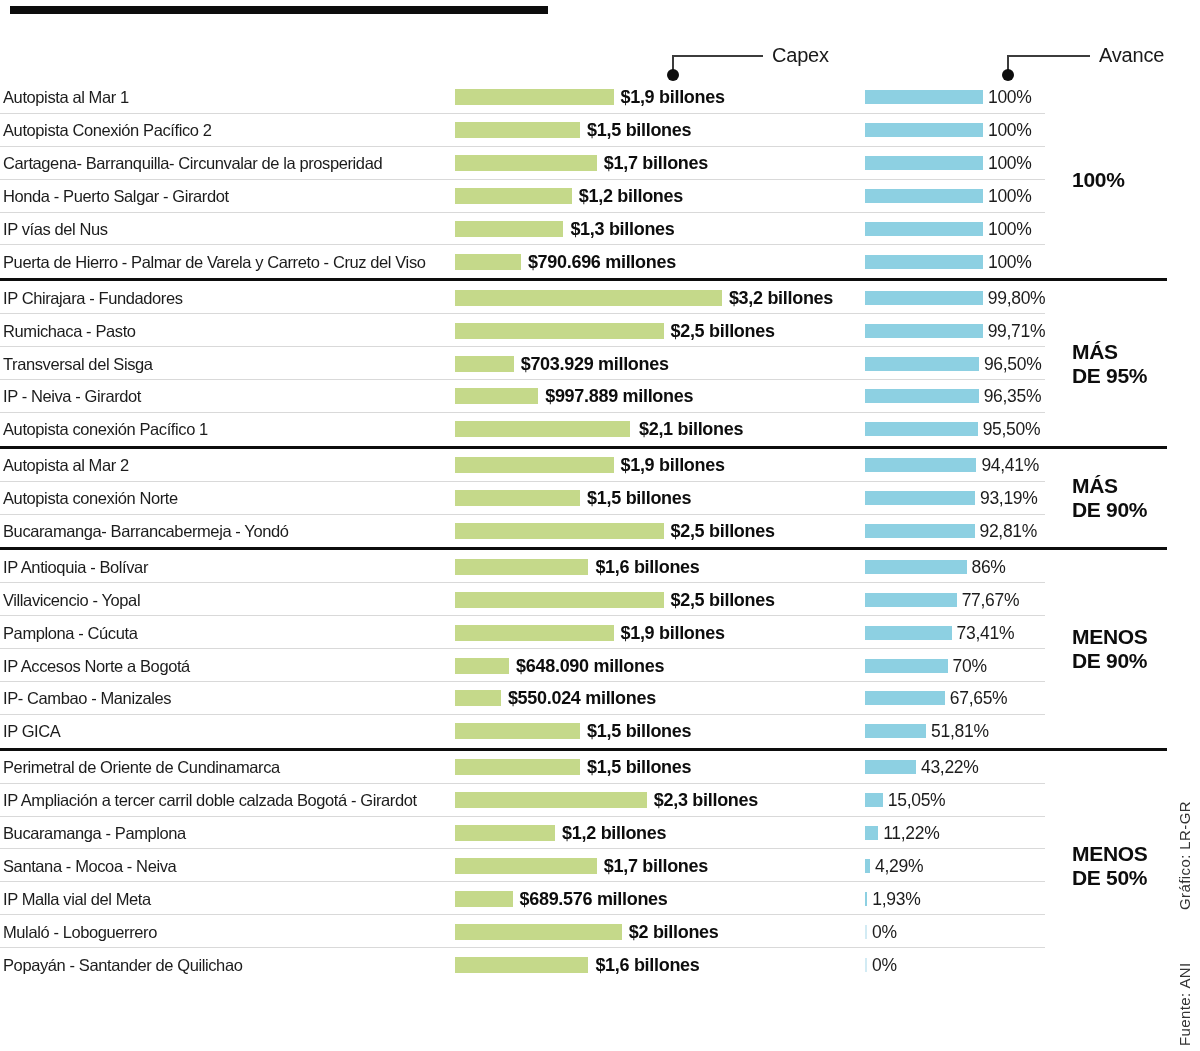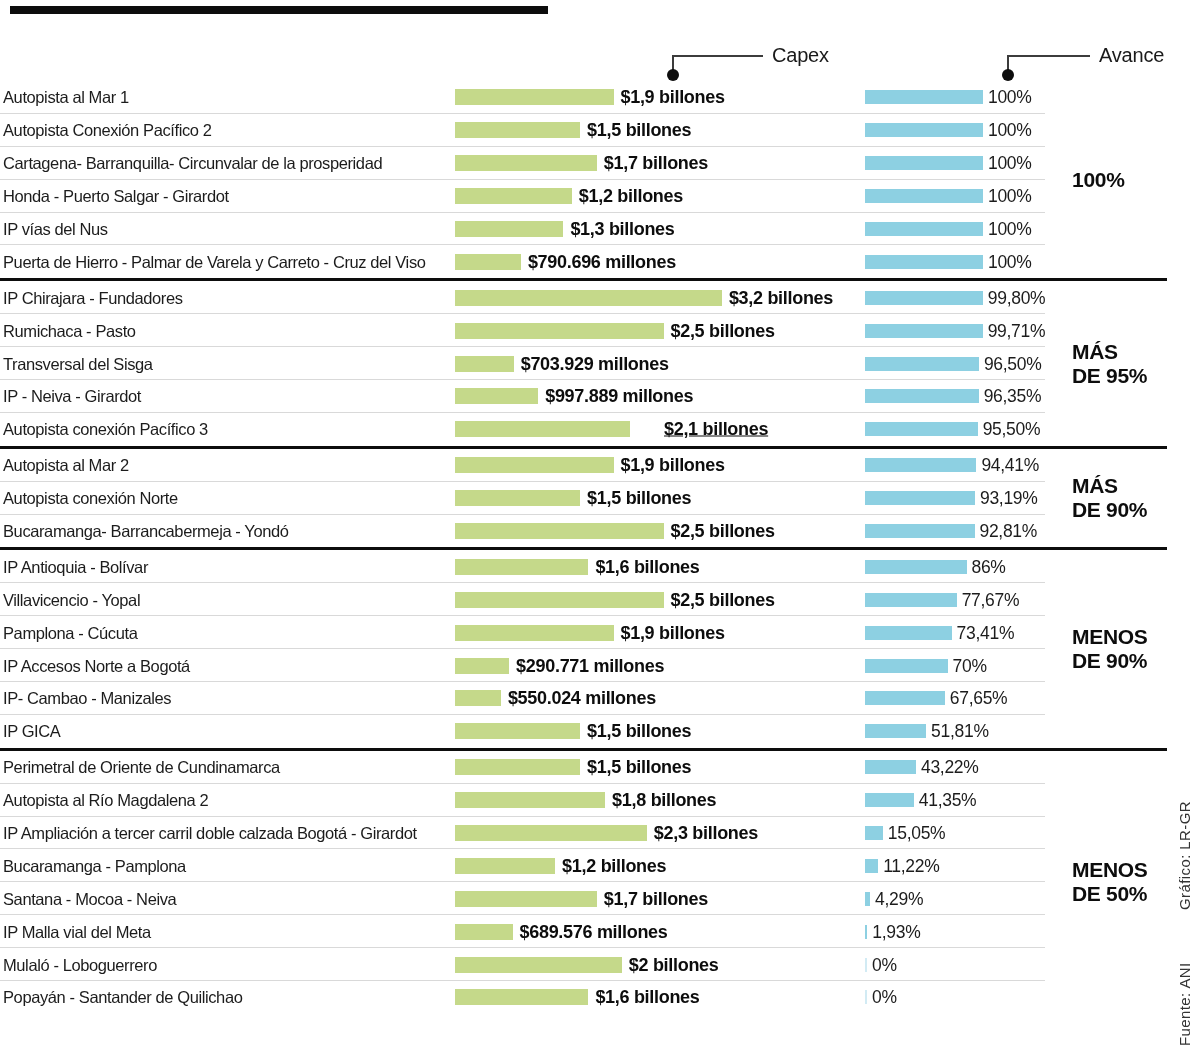--- a/index.html
+++ b/index.html
@@ -147,23 +147,23 @@
           <div class="avance-value" style="left: 983.9px;">96,50%</div>
         </div>
         <div class="row hairline">
           <div class="row-label">IP - Neiva - Girardot</div>
           <div class="capex-bar" style="width: 83.2px;"></div>
           <div class="capex-value" style="left: 545.2px;">$997.889 millones</div>
           <div class="avance-bar" style="width: 113.7px;"></div>
           <div class="avance-value" style="left: 983.7px;">96,35%</div>
         </div>
         <div class="row hairline">
-          <div class="row-label">Autopista conexión Pacífico 3</div>
+          <div class="row-label">Autopista conexión Pacífico 1</div>
           <div class="capex-bar" style="width: 175.1px;"></div>
-          <div class="capex-value" style="left: 664px; text-decoration: underline;">$2,1 billones</div>
+          <div class="capex-value" style="left: 639px;">$2,1 billones</div>
           <div class="avance-bar" style="width: 112.7px;"></div>
           <div class="avance-value" style="left: 982.7px;">95,50%</div>
         </div>
         <div class="group-label">
           <div>MÁS</div>
           <div>DE 95%</div>
         </div>
       </div>
       <div class="section-separator"></div>
       <div class="section">
@@ -212,21 +212,21 @@
         <div class="row hairline">
           <div class="row-label">Pamplona - Cúcuta</div>
           <div class="capex-bar" style="width: 158.5px;"></div>
           <div class="capex-value" style="left: 620.5px;">$1,9 billones</div>
           <div class="avance-bar" style="width: 86.6px;"></div>
           <div class="avance-value" style="left: 956.6px;">73,41%</div>
         </div>
         <div class="row hairline">
           <div class="row-label">IP Accesos Norte a Bogotá</div>
           <div class="capex-bar" style="width: 54.1px;"></div>
-          <div class="capex-value" style="left: 516.1px;">$290.771 millones</div>
+          <div class="capex-value" style="left: 516.1px;">$648.090 millones</div>
           <div class="avance-bar" style="width: 82.6px;"></div>
           <div class="avance-value" style="left: 952.6px;">70%</div>
         </div>
         <div class="row hairline">
           <div class="row-label">IP- Cambao - Manizales</div>
           <div class="capex-bar" style="width: 45.9px;"></div>
           <div class="capex-value" style="left: 507.9px;">$550.024 millones</div>
           <div class="avance-bar" style="width: 79.8px;"></div>
           <div class="avance-value" style="left: 949.8px;">67,65%</div>
         </div>
@@ -245,27 +245,20 @@
       <div class="section-separator"></div>
       <div class="section">
         <div class="row">
           <div class="row-label">Perimetral de Oriente de Cundinamarca</div>
           <div class="capex-bar" style="width: 125.1px;"></div>
           <div class="capex-value" style="left: 587.1px;">$1,5 billones</div>
           <div class="avance-bar" style="width: 51px;"></div>
           <div class="avance-value" style="left: 921px;">43,22%</div>
         </div>
         <div class="row hairline">
-          <div class="row-label">Autopista al Río Magdalena 2</div>
-          <div class="capex-bar" style="width: 150.1px;"></div>
-          <div class="capex-value" style="left: 612.1px;">$1,8 billones</div>
-          <div class="avance-bar" style="width: 48.8px;"></div>
-          <div class="avance-value" style="left: 918.8px;">41,35%</div>
-        </div>
-        <div class="row hairline">
           <div class="row-label">IP Ampliación a tercer carril doble calzada Bogotá - Girardot</div>
           <div class="capex-bar" style="width: 191.8px;"></div>
           <div class="capex-value" style="left: 653.8px;">$2,3 billones</div>
           <div class="avance-bar" style="width: 17.8px;"></div>
           <div class="avance-value" style="left: 887.8px;">15,05%</div>
         </div>
         <div class="row hairline">
           <div class="row-label">Bucaramanga - Pamplona</div>
           <div class="capex-bar" style="width: 100.1px;"></div>
           <div class="capex-value" style="left: 562.1px;">$1,2 billones</div>

